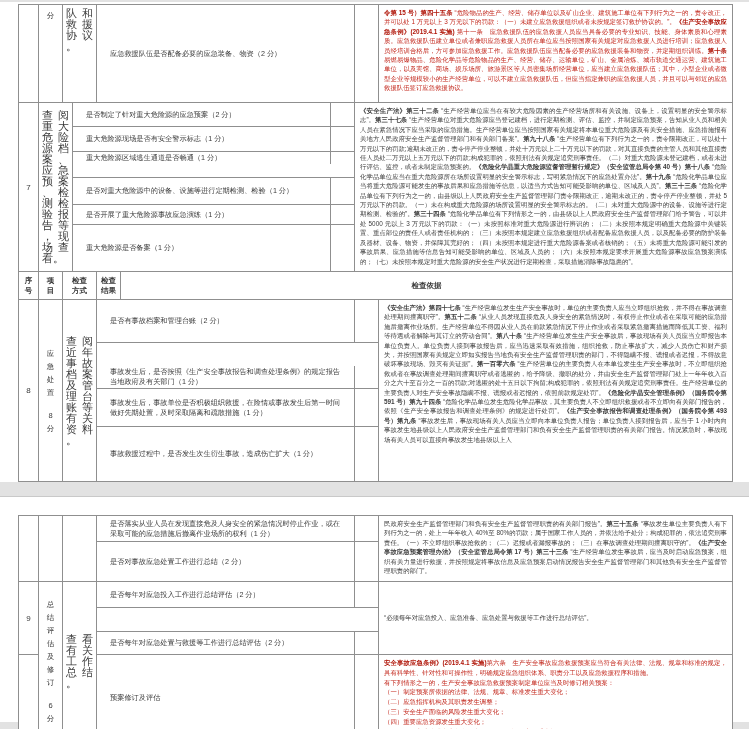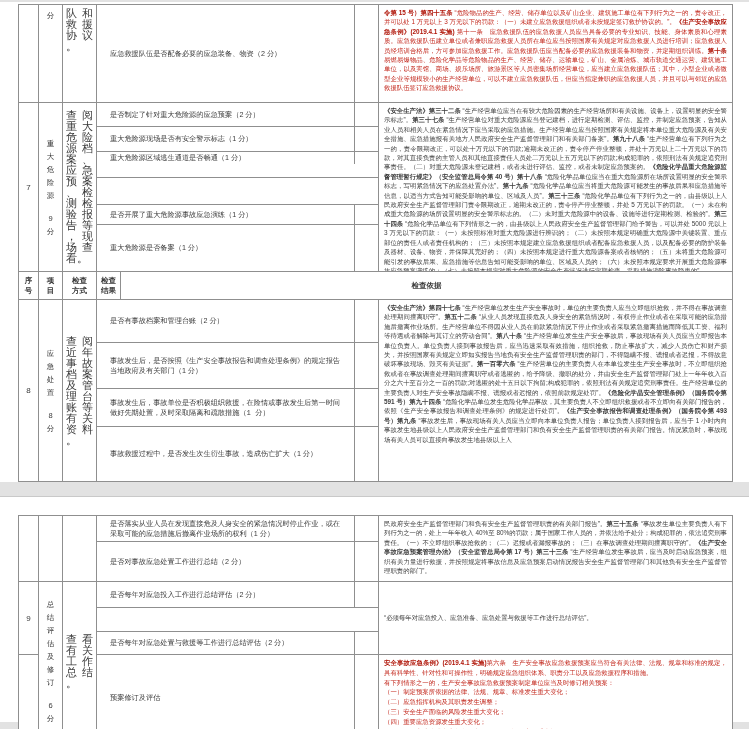--- a/index.html
+++ b/index.html
@@ -68,40 +68,38 @@
       <div class="sub nb" style="flex:1;">
         <div class="txt">应急救援队伍是否配备必要的应急装备、物资（2 分）</div>
         <div class="res"></div>
       </div>
     </div>
     <div class="cell c6 last red"><span class="seg seg-b">令第 15 号）第四十五条</span><span class="seg"> “危险物品的生产、经营、储存单位以及矿山企业、建筑施工单位有下列行为之一的，责令改正，并可以处 1 万元以上 3 万元以下的罚款：（一）未建立应急救援组织或者未按规定签订救护协议的。”。</span><span class="seg seg-b">《生产安全事故应急条例》(2019.4.1 实施)</span><span class="seg"> 第十一条　应急救援队伍的应急救援人员应当具备必要的专业知识、技能、身体素质和心理素质。应急救援队伍建立单位或者兼职应急救援人员所在单位应当按照国家有关规定对应急救援人员进行培训；应急救援人员经培训合格后，方可参加应急救援工作。应急救援队伍应当配备必要的应急救援装备和物资，并定期组织训练。</span><span class="seg seg-b">第十条</span><span class="seg"> 易燃易爆物品、危险化学品等危险物品的生产、经营、储存、运输单位，矿山、金属冶炼、城市轨道交通运营、建筑施工单位，以及宾馆、商场、娱乐场所、旅游景区等人员密集场所经营单位，应当建立应急救援队伍；其中，小型企业或者微型企业等规模较小的生产经营单位，可以不建立应急救援队伍，但应当指定兼职的应急救援人员，并且可以与邻近的应急救援队伍签订应急救援协议。</span></div>
   </div>
 
   <div class="band" style="height:169px;">
     <div class="cell c1">7</div>
-    <div class="cell c2">
-      <div class="vitem"><span>重大危险源</span><span class="score">9分</span></div>
-    </div>
     <div class="cell c3">
       <div class="method">查阅重大危险源档案、应急预案、检测检验报告等，现场查看。</div>
     </div>
     <div class="cell c45">
       <div class="sub" style="height:24px;">
           <div class="txt">是否制定了针对重大危险源的应急预案（2 分）</div>
           <div class="res"></div>
         </div>
       <div class="sub" style="height:25px;gap:16px;">
           <div class="txt">重大危险源现场是否有安全警示标志（1 分）</div>
           <div class="res"></div>
         </div>
       <div class="sub" style="height:26px;flex-direction:column;">
           <div class="txt">重大危险源区域逃生通道是否畅通（1 分）</div>
           <div class="res"></div>
         </div>
       <div class="sub" style="height:27px;">
+          <div class="txt">是否对重大危险源中的设备、设施等进行定期检测、检验（1 分）</div>
           <div class="res"></div>
         </div>
       <div class="sub" style="height:20px;">
           <div class="txt">是否开展了重大危险源事故应急演练（1 分）</div>
           <div class="res"></div>
         </div>
       <div class="sub nb" style="flex:1;">
           <div class="txt">重大危险源是否备案（1 分）</div>
           <div class="res"></div>
         </div>
@@ -123,25 +121,25 @@
       <div class="vitem"><span>应急处置</span><span class="score">8分</span></div>
     </div>
     <div class="cell c3">
       <div class="method">查阅近年事故档案及管理台账等有关资料。</div>
     </div>
     <div class="cell c45">
       <div class="sub" style="height:43px;">
           <div class="txt">是否有事故档案和管理台账（2 分）</div>
           <div class="res"></div>
         </div>
-      <div class="sub" style="height:46px;">
+      <div class="sub" style="height:46px;align-items:flex-end;">
           <div class="txt">事故发生后，是否按照《生产安全事故报告和调查处理条例》的规定报告当地政府及有关部门（1 分）</div>
           <div class="res"></div>
         </div>
-      <div class="sub" style="height:38px;font-family:Liberation Mono, monospace;">
+      <div class="sub" style="height:38px;">
           <div class="txt">事故发生后，事故单位是否积极组织救援，在险情或事故发生后第一时间做好先期处置，及时采取隔离和疏散措施（1 分）</div>
           <div class="res"></div>
         </div>
       <div class="sub nb" style="flex:1;">
           <div class="txt">事故救援过程中，是否发生次生衍生事故，造成伤亡扩大（1 分）</div>
           <div class="res"></div>
         </div>
     </div>
     <div class="cell c6 last"><span class="seg seg-b">《安全生产法》第四十七条</span><span class="seg"> “生产经营单位发生生产安全事故时，单位的主要负责人应当立即组织抢救，并不得在事故调查处理期间擅离职守”。</span><span class="seg seg-b">第五十二条</span><span class="seg"> “从业人员发现直接危及人身安全的紧急情况时，有权停止作业或者在采取可能的应急措施后撤离作业场所。生产经营单位不得因从业人员在前款紧急情况下停止作业或者采取紧急撤离措施而降低其工资、福利等待遇或者解除与其订立的劳动合同”。</span><span class="seg seg-b">第八十条</span><span class="seg"> “生产经营单位发生生产安全事故后，事故现场有关人员应当立即报告本单位负责人。单位负责人接到事故报告后，应当迅速采取有效措施，组织抢救，防止事故扩大，减少人员伤亡和财产损失，并按照国家有关规定立即如实报告当地负有安全生产监督管理职责的部门，不得隐瞒不报、谎报或者迟报，不得故意破坏事故现场、毁灭有关证据”。</span><span class="seg seg-b">第一百零六条</span><span class="seg"> “生产经营单位的主要负责人在本单位发生生产安全事故时，不立即组织抢救或者在事故调查处理期间擅离职守或者逃匿的，给予降级、撤职的处分，并由安全生产监督管理部门处上一年年收入百分之六十至百分之一百的罚款;对逃匿的处十五日以下拘留;构成犯罪的，依照刑法有关规定追究刑事责任。生产经营单位的主要负责人对生产安全事故隐瞒不报、谎报或者迟报的，依照前款规定处罚”。</span><span class="seg seg-b">《危险化学品安全管理条例》（国务院令第 591 号）第九十四条</span><span class="seg"> “危险化学品单位发生危险化学品事故，其主要负责人不立即组织救援或者不立即向有关部门报告的，依照《生产安全事故报告和调查处理条例》的规定进行处罚”。</span><span class="seg seg-b">《生产安全事故报告和调查处理条例》（国务院令第 493 号）第九条</span><span class="seg"> “事故发生后，事故现场有关人员应当立即向本单位负责人报告；单位负责人接到报告后，应当于 1 小时内向事故发生地县级以上人民政府安全生产监督管理部门和负有安全生产监督管理职责的有关部门报告。情况紧急时，事故现场有关人员可以直接向事故发生地县级以上人</span></div>
   </div>

